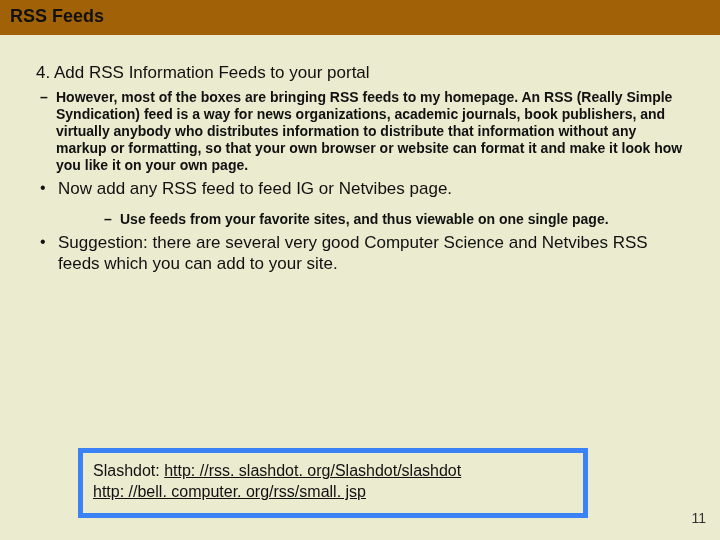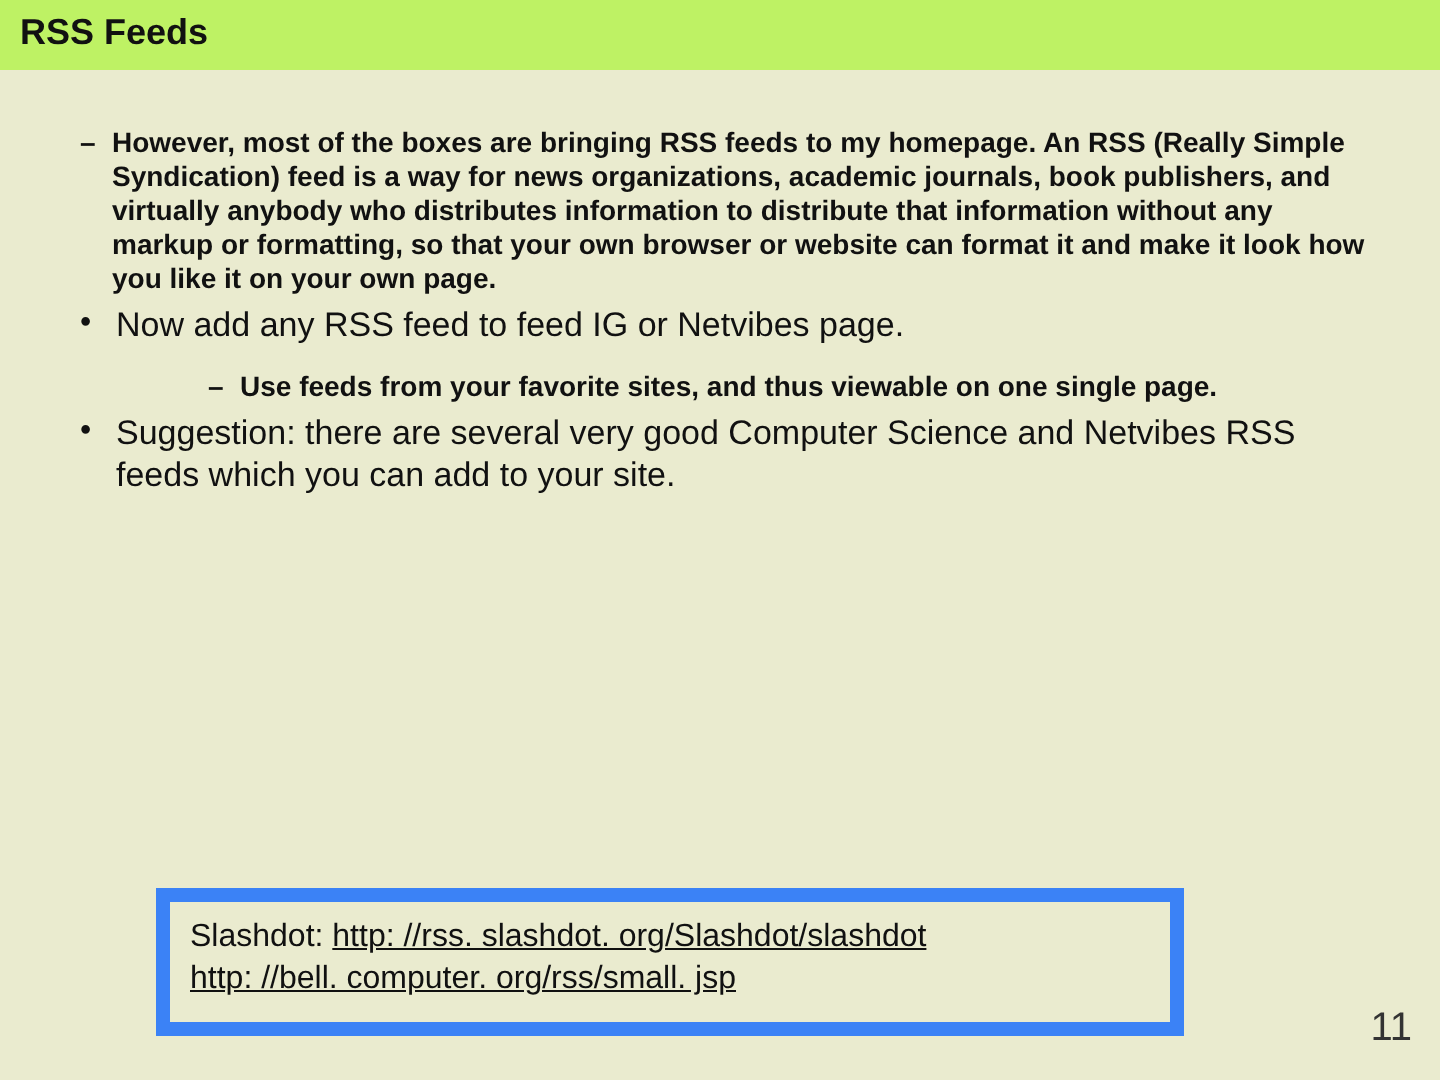--- a/index.html
+++ b/index.html
@@ -12,21 +12,21 @@
     color: #111;
     overflow: hidden;
   }
   .slide {
     position: relative;
     width: 720px;
     height: 540px;
     box-sizing: border-box;
   }
   .title-bar {
-    background: #bef264;
+    background: #a16207;
     padding: 6px 10px 8px 10px;
   }
   .title-bar h1 {
     margin: 0;
     font-size: 18px;
     font-weight: bold;
     color: #111;
   }
   .content {
     padding: 28px 36px 0 36px;
@@ -89,53 +89,57 @@
     content: "–";
     position: absolute;
     left: 4px;
     top: 0;
   }
   .link-box {
     position: absolute;
     left: 78px;
     bottom: 22px;
     width: 480px;
-    border: 7px solid #3b82f6;
+    border: 5px solid #3b82f6;
     padding: 8px 10px 10px 10px;
     font-size: 16px;
     line-height: 1.3;
     background: #eaebcf;
   }
   .link-box .label {
     display: inline;
   }
   .link-box .url {
     text-decoration: underline;
     color: #111;
     cursor: pointer;
   }
   .page-num {
     position: absolute;
     right: 14px;
     bottom: 14px;
-    font-size: 20px;
+    font-size: 14px;
     color: #333;
   }
 </style>
 </head>
 <body>
 
 <div class="slide">
 
   <div class="title-bar">
     <h1>RSS Feeds</h1>
   </div>
 
   <div class="content">
 
+    <p class="h-step">
+      <span>4.</span>
+      <span>Add RSS Information Feeds to your portal</span>
+    </p>
 
     <ul class="dash indent-dash">
       <li>However, most of the boxes are bringing RSS feeds to my homepage. An RSS (Really Simple Syndication) feed is a way for news organizations, academic journals, book publishers, and virtually anybody who distributes information to distribute that information without any markup or formatting, so that your own browser or website can format it and make it look how you like it on your own page.</li>
     </ul>
 
     <ul class="bullets">
       <li>
         <span>Now add any RSS feed to feed IG or Netvibes page.</span>
         <ul class="dash2">
           <li>Use feeds from your favorite sites, and thus viewable on one single page.</li>

